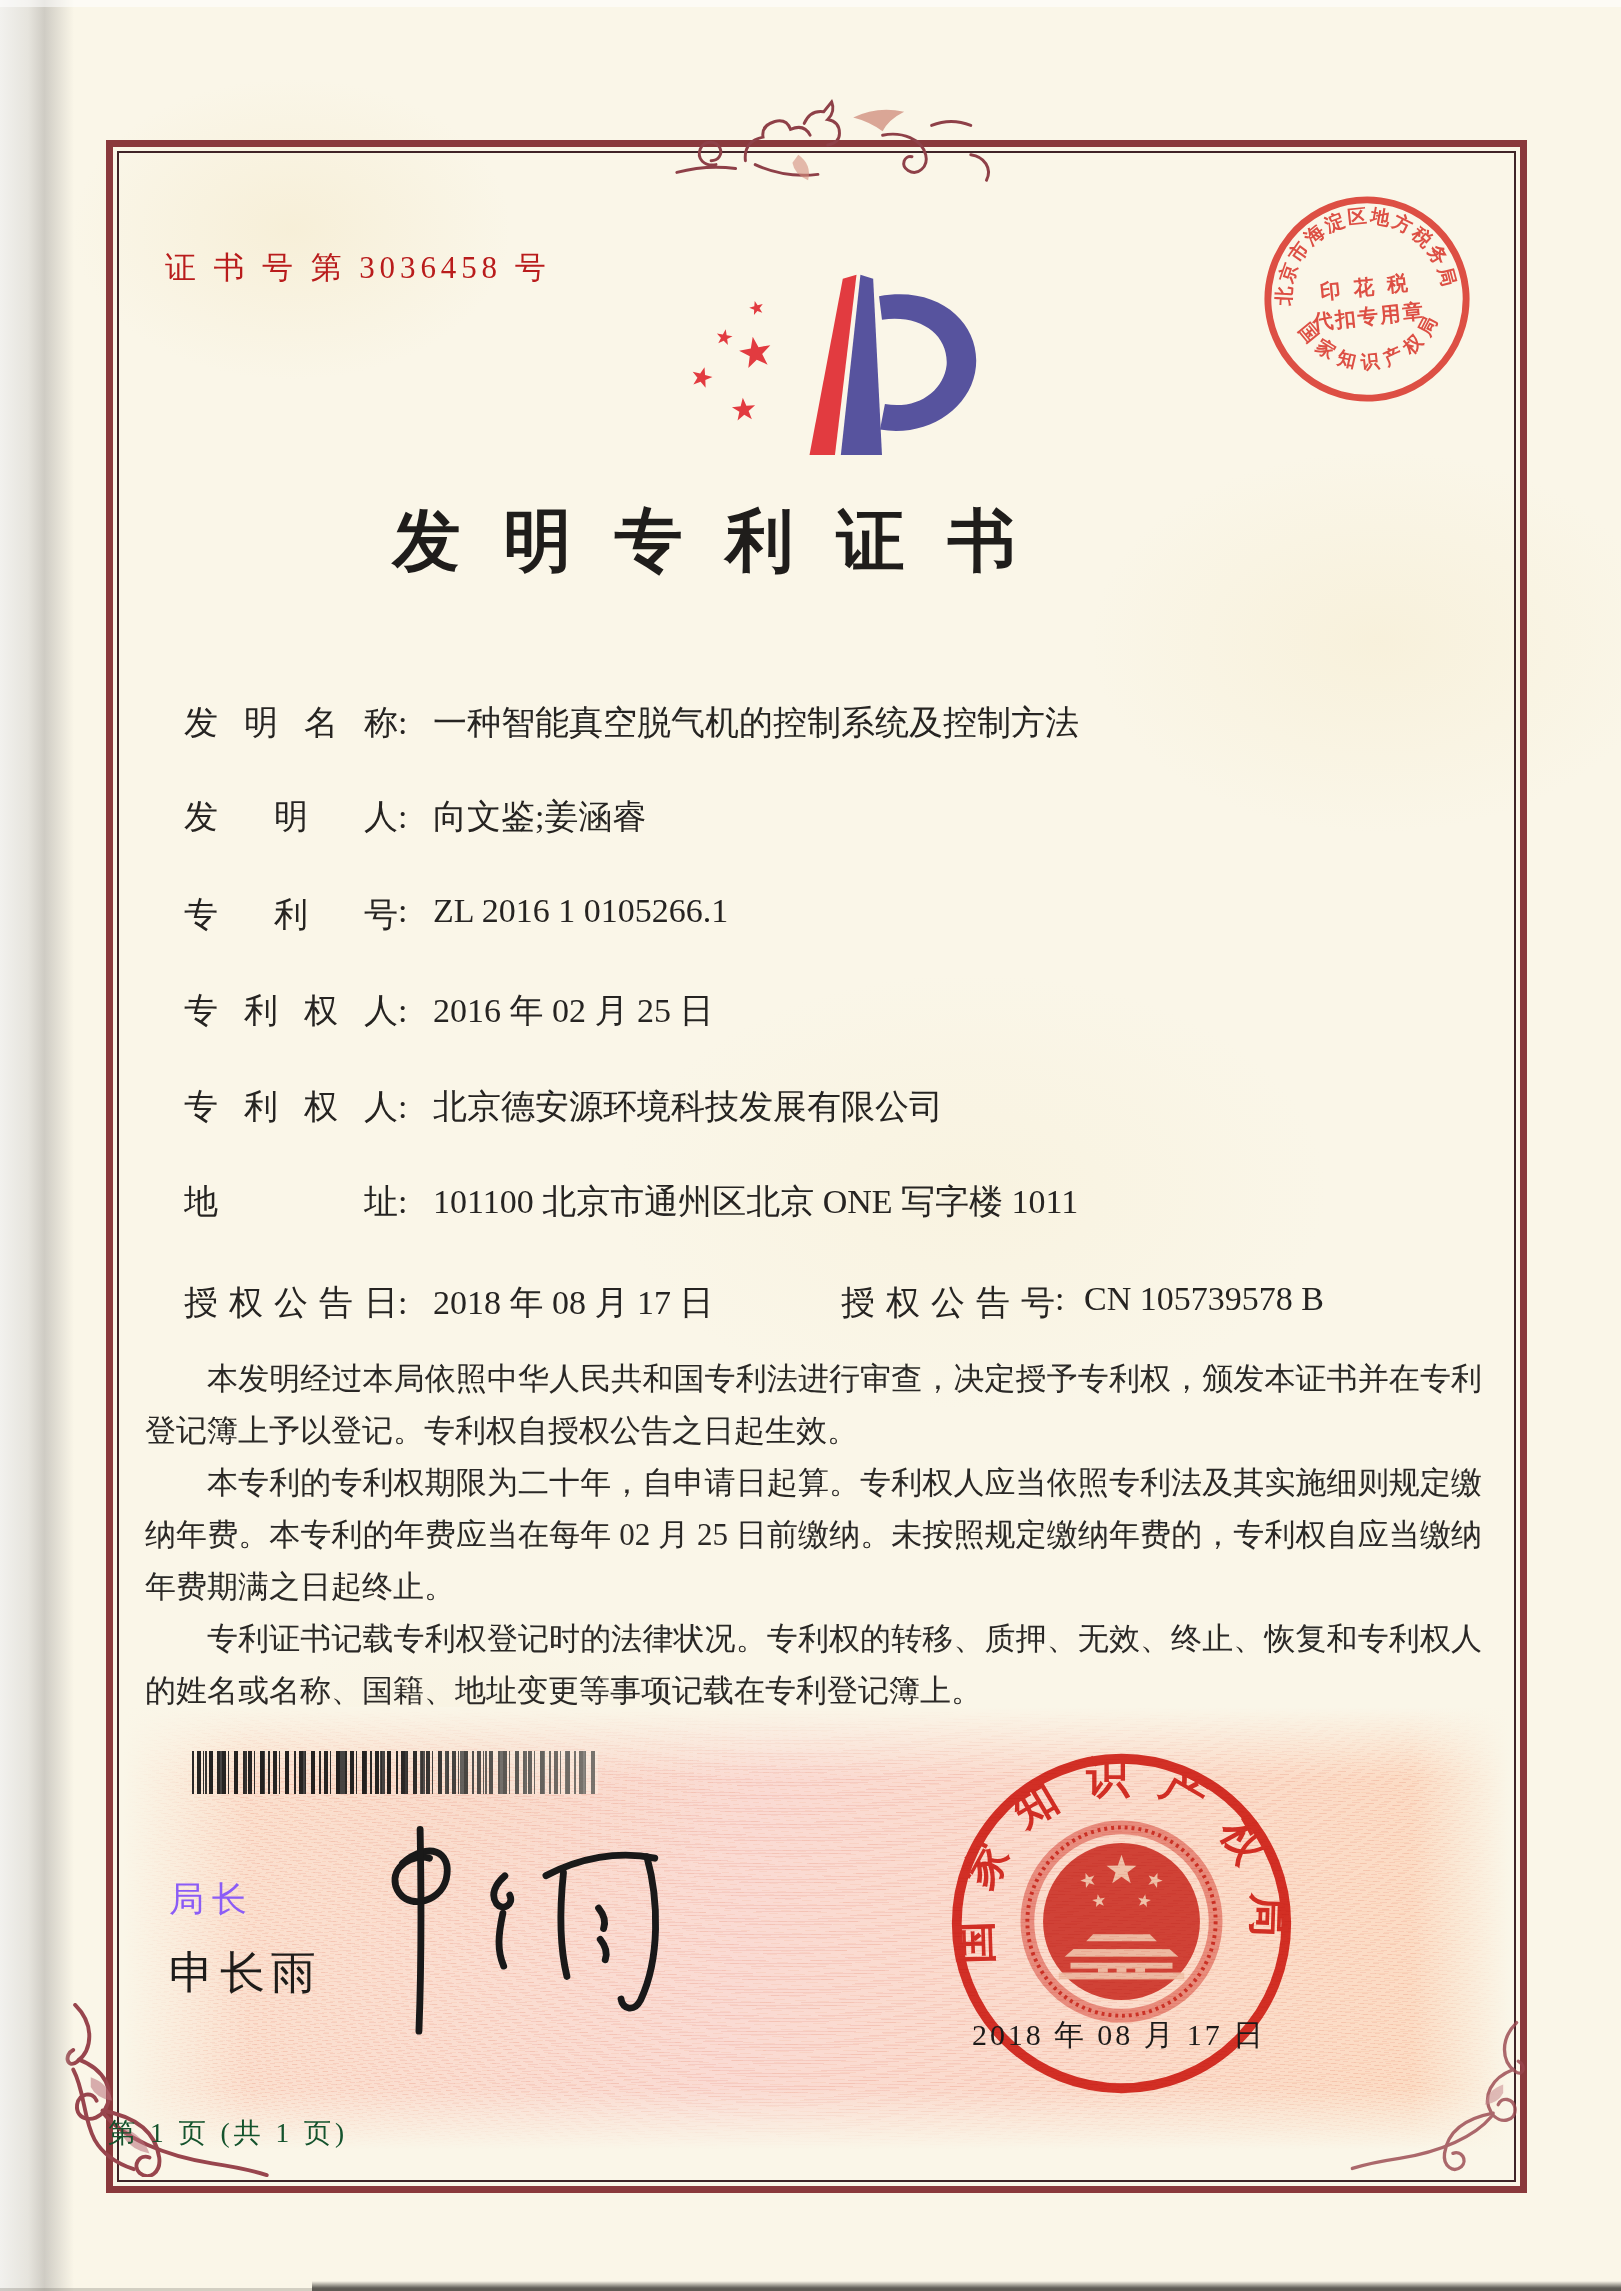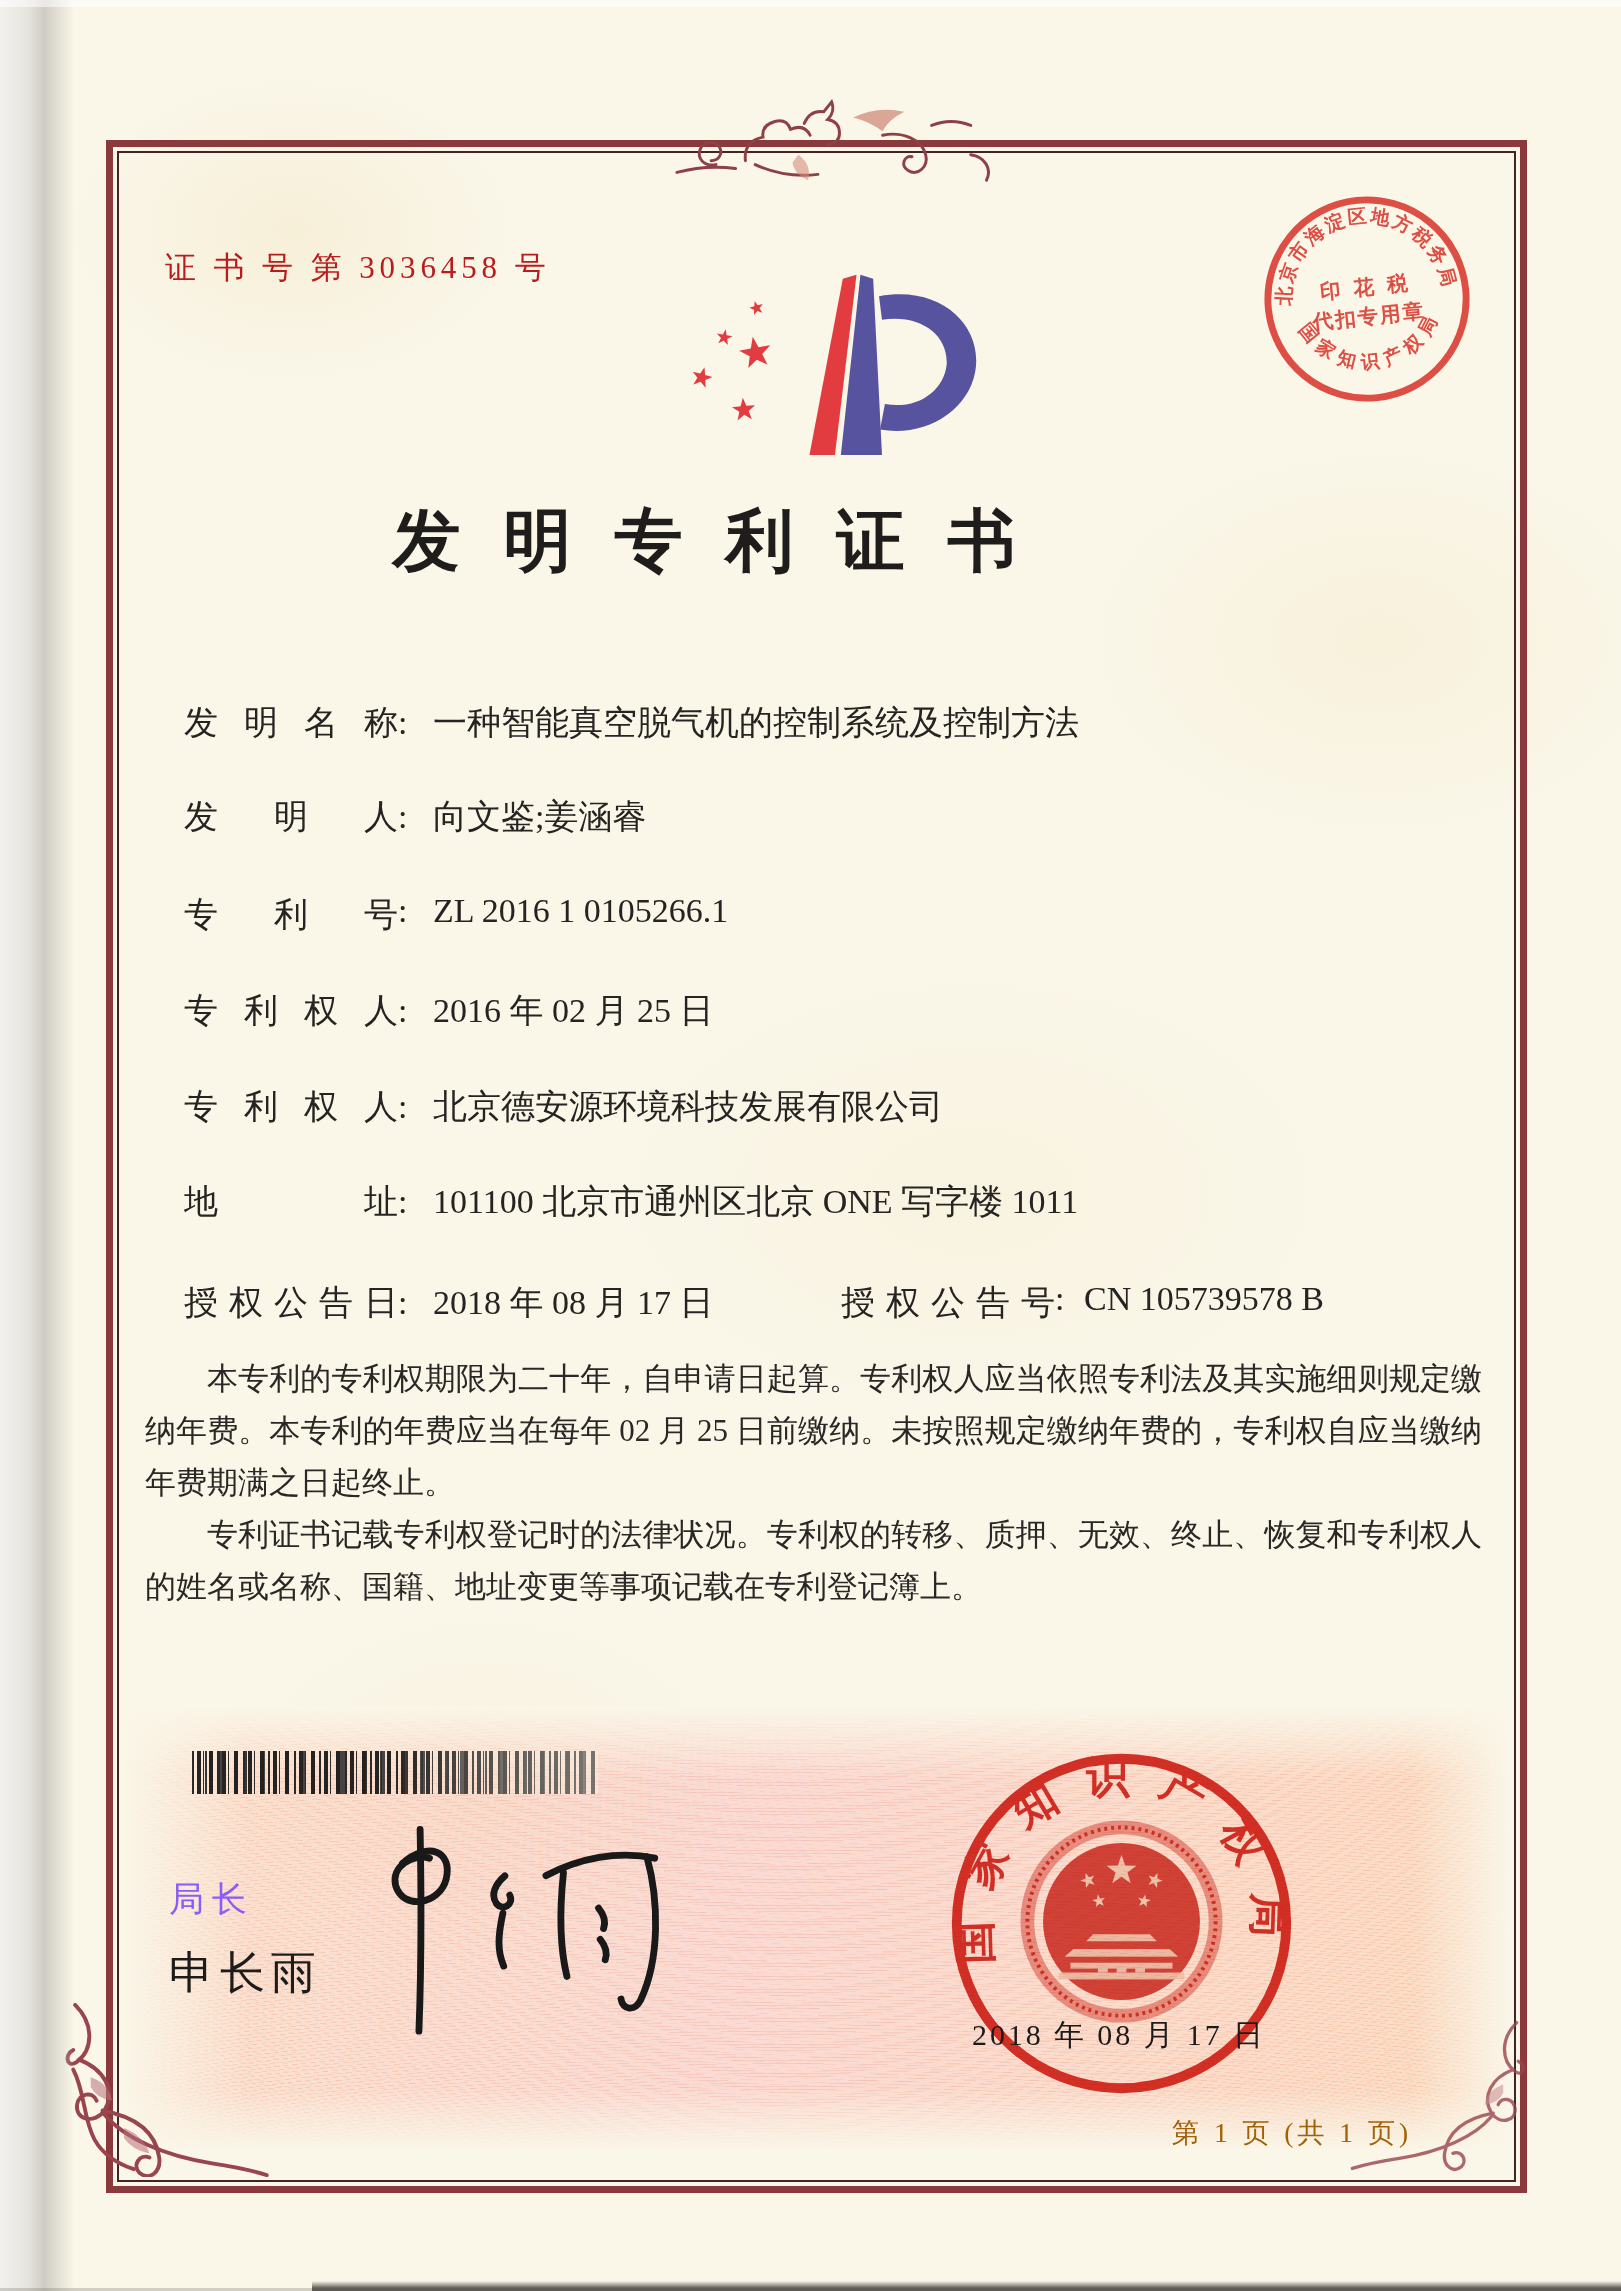--- a/index.html
+++ b/index.html
@@ -76,22 +76,22 @@
 
   .seal{left:945px;top:1747px;z-index:5;mix-blend-mode:multiply;}
   .seal-date{left:972px;top:2015px;z-index:6;font-size:30px;letter-spacing:2.9px;color:#1c1a19;}
 
   .tax-stamp{left:1261px;top:193px;z-index:5;transform:rotate(-6deg);mix-blend-mode:multiply;}
 
   .top-ornament{left:559px;top:96px;z-index:3;}
   .flourish-bl{left:65px;top:2003px;z-index:3;}
   .flourish-br{left:1349px;top:2017px;z-index:3;transform:scaleX(-1);opacity:.8;}
 
-  .footer{left:108px;top:2115px;width:1304px;text-align:right;z-index:6;
-    font-size:27.4px;letter-spacing:3.9px;color:#a16207;}
+  .footer{left:108px;top:2115px;width:1304px;text-align:left;z-index:6;
+    font-size:27.4px;letter-spacing:3.9px;color:#14532d;}
 </style>
 </head>
 <body>
 
 <div class="abs scan-left"></div>
 <div class="abs scan-top"></div>
 <div class="abs scan-bottom"></div>
 <div class="abs scan-bottom2"></div>
 
 <div class="abs guilloche"></div>
@@ -175,20 +175,21 @@
   <span class="lbl">地址</span><span class="col">:</span><span class="val">101100 北京市通州区北京 ONE 写字楼 1011</span>
 </div>
 <div class="abs row r-grantdate">
   <span class="lbl">授权公告日</span><span class="col">:</span><span class="val">2018 年 08 月 17 日</span>
 </div>
 <div class="abs row r-grantno">
   <span class="lbl">授权公告号</span><span class="col">:</span><span class="val">CN 105739578 B</span>
 </div>
 
 <div class="abs body-text">
+  <p>本发明经过本局依照中华人民共和国专利法进行审查，决定授予专利权，颁发本证书并在专利登记簿上予以登记。专利权自授权公告之日起生效。</p>
   <p>本专利的专利权期限为二十年，自申请日起算。专利权人应当依照专利法及其实施细则规定缴纳年费。本专利的年费应当在每年 02 月 25 日前缴纳。未按照规定缴纳年费的，专利权自应当缴纳年费期满之日起终止。</p>
   <p>专利证书记载专利权登记时的法律状况。专利权的转移、质押、无效、终止、恢复和专利权人的姓名或名称、国籍、地址变更等事项记载在专利登记簿上。</p>
 </div>
 
 <div class="abs barcode"></div>
 
 <div class="abs director-label">局长</div>
 <div class="abs director-name">申长雨</div>
 
 <svg class="abs signature" width="333" height="225" viewBox="0 0 340 230">

